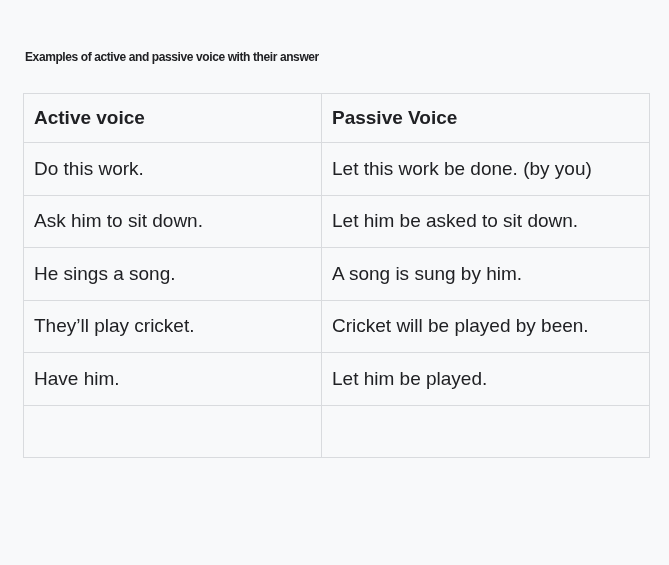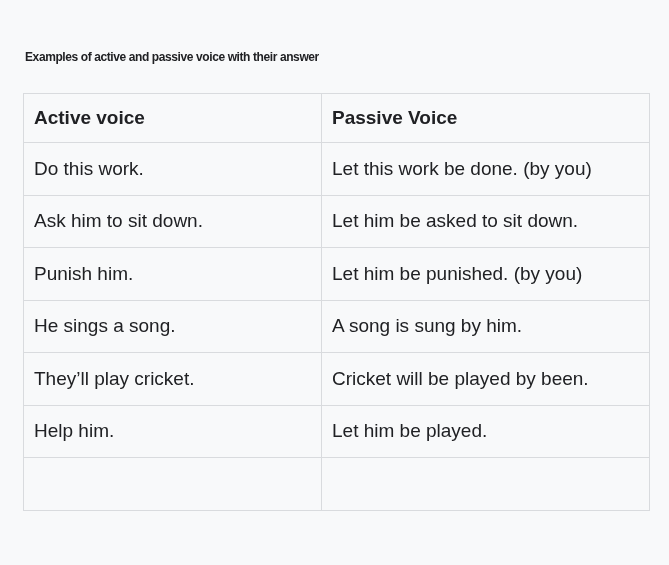--- a/index.html
+++ b/index.html
@@ -77,39 +77,35 @@
   <tr>
     <td>Do this work.</td>
     <td>Let this work be done. (by you)</td>
   </tr>
 
   <tr>
     <td>Ask him to sit down.</td>
     <td>Let him be asked to sit down.</td>
   </tr>
 
-  <tr>
-    <td>Punish him.</td>
-    <td>Let him be punished. (by you)</td>
-  </tr>
 
   <tr>
     <td>He sings a song.</td>
     <td>A song is sung by him.</td>
   </tr>
 
 
   <tr>
     <td>They’ll play cricket.</td>
     <td>Cricket will be played by been.</td>
   </tr>
 
 
   <tr>
-    <td>Help him.</td>
+    <td>Have him.</td>
     <td>Let him be played.</td>
   </tr>
 
   <tr>
     <td></td>
     <td></td>
   </tr>
 </tbody>
 </table>
 

